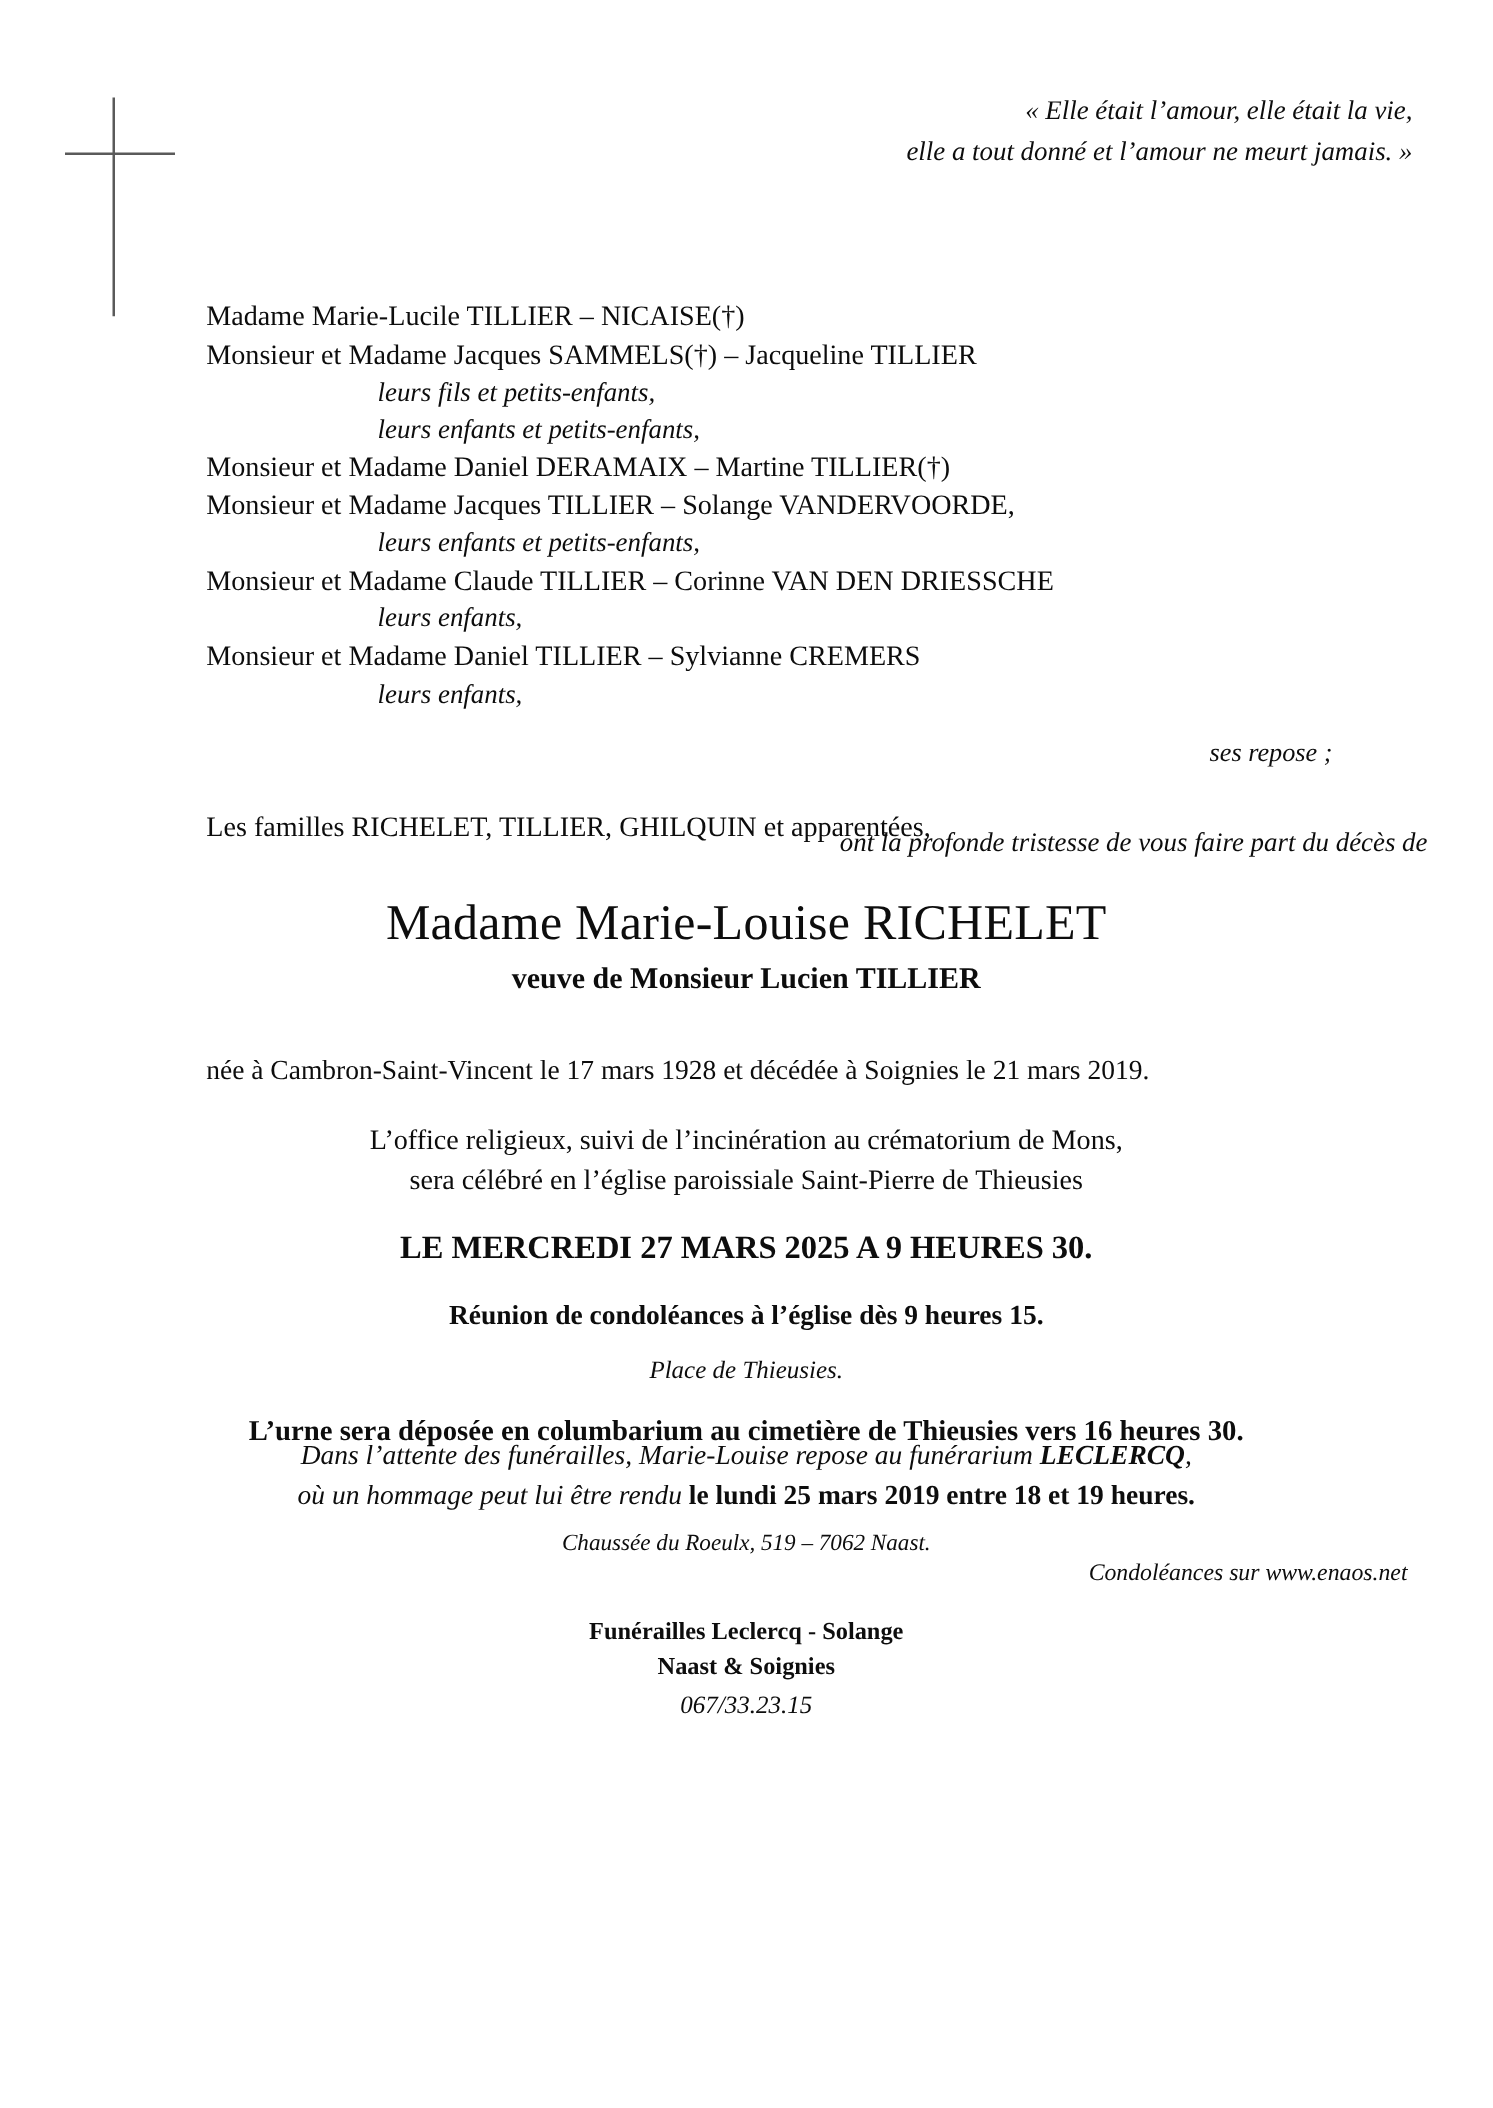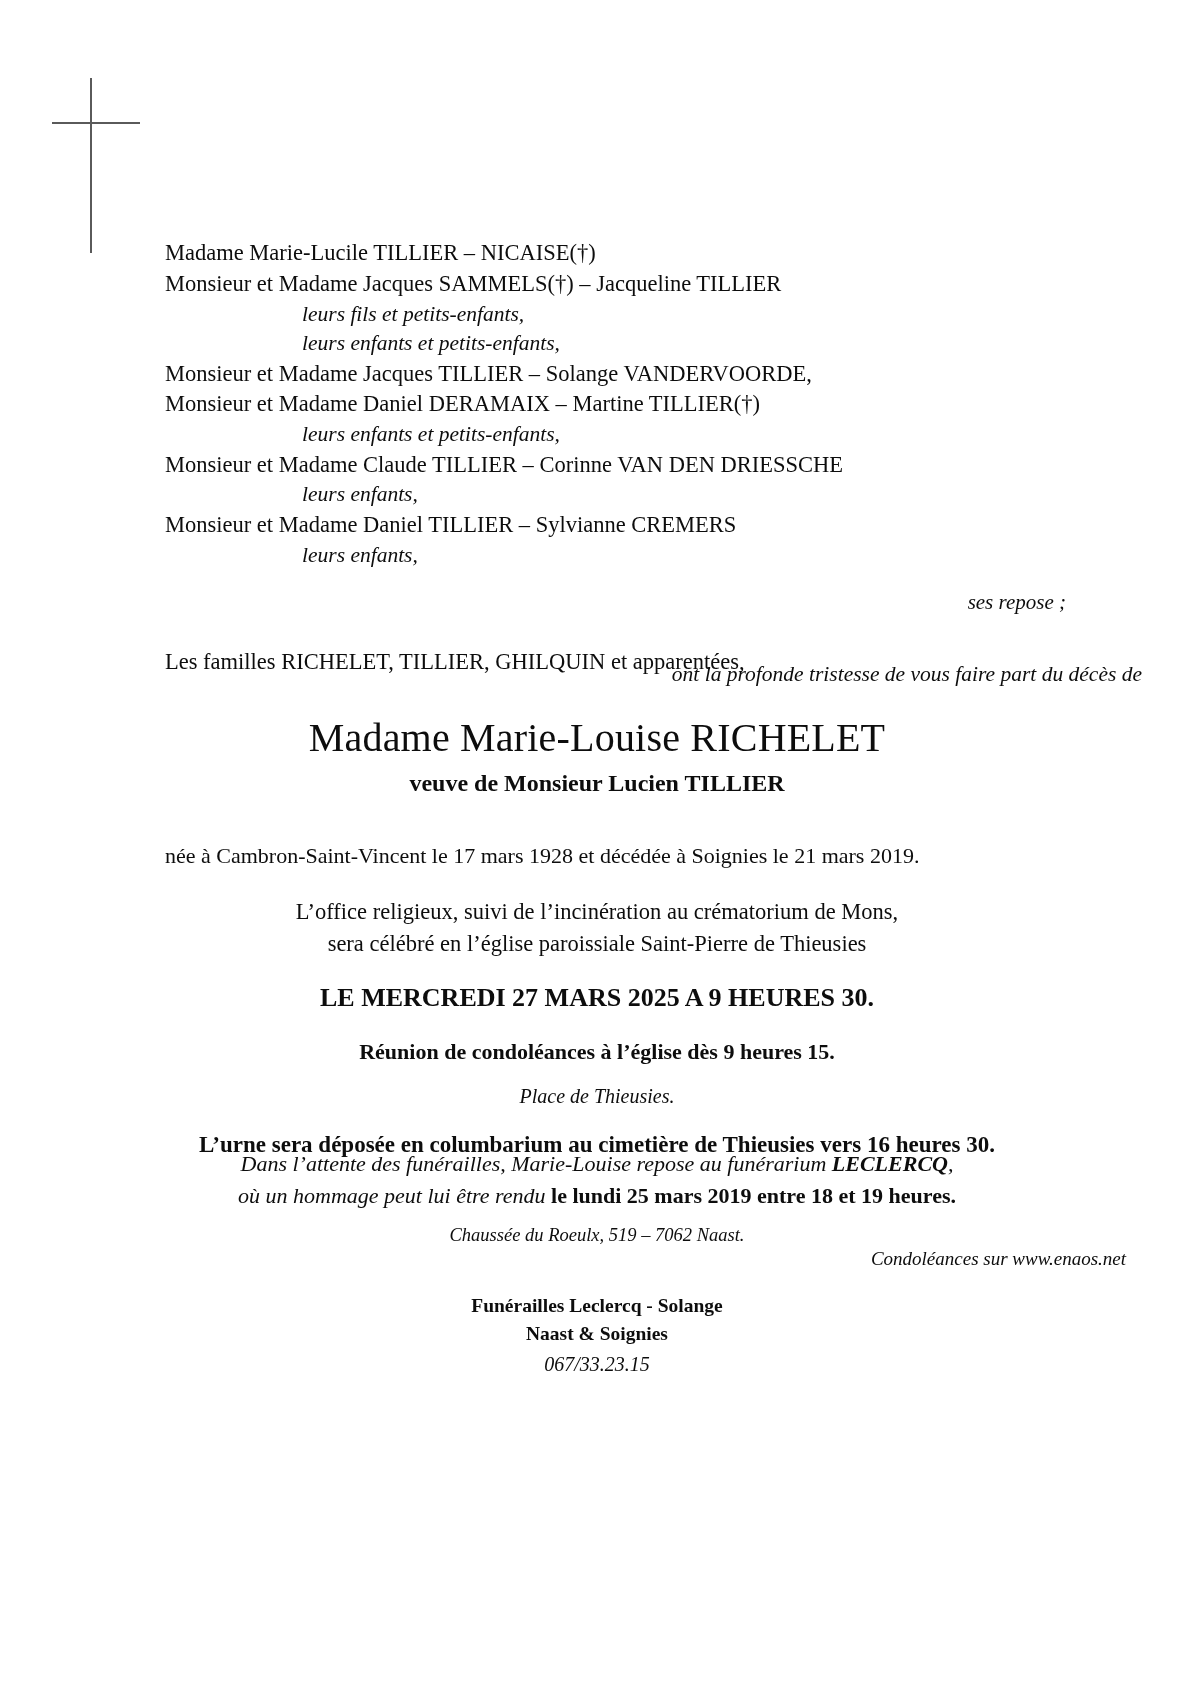--- a/index.html
+++ b/index.html
@@ -218,28 +218,30 @@
 </head>
 <body>
 
 <div class="page">
 
   <div class="cross">
     <div class="v"></div>
     <div class="h"></div>
   </div>
 
+  <div class="quote">« Elle était l’amour, elle était la vie,
+elle a tout donné et l’amour ne meurt jamais. »</div>
 
   <div class="family">
     <div class="line">Madame Marie-Lucile TILLIER – NICAISE(†)</div>
     <div class="line">Monsieur et Madame Jacques SAMMELS(†) – Jacqueline TILLIER</div>
     <div class="line ital">leurs fils et petits-enfants,</div>
     <div class="line ital">leurs enfants et petits-enfants,</div>
+    <div class="line">Monsieur et Madame Daniel DERAMAIX – Martine TILLIER(†)</div>
     <div class="line">Monsieur et Madame Jacques TILLIER – Solange VANDERVOORDE,</div>
-    <div class="line">Monsieur et Madame Daniel DERAMAIX – Martine TILLIER(†)</div>
     <div class="line ital">leurs enfants et petits-enfants,</div>
     <div class="line">Monsieur et Madame Claude TILLIER – Corinne VAN DEN DRIESSCHE</div>
     <div class="line ital">leurs enfants,</div>
     <div class="line">Monsieur et Madame Daniel TILLIER – Sylvianne CREMERS</div>
     <div class="line ital">leurs enfants,</div>
     <div class="line right-ital">ses repose ;</div>
     <div class="line families">Les familles RICHELET, TILLIER, GHILQUIN et apparentées,</div>
   </div>
 
   <div class="announce">ont la profonde tristesse de vous faire part du décès de</div>

